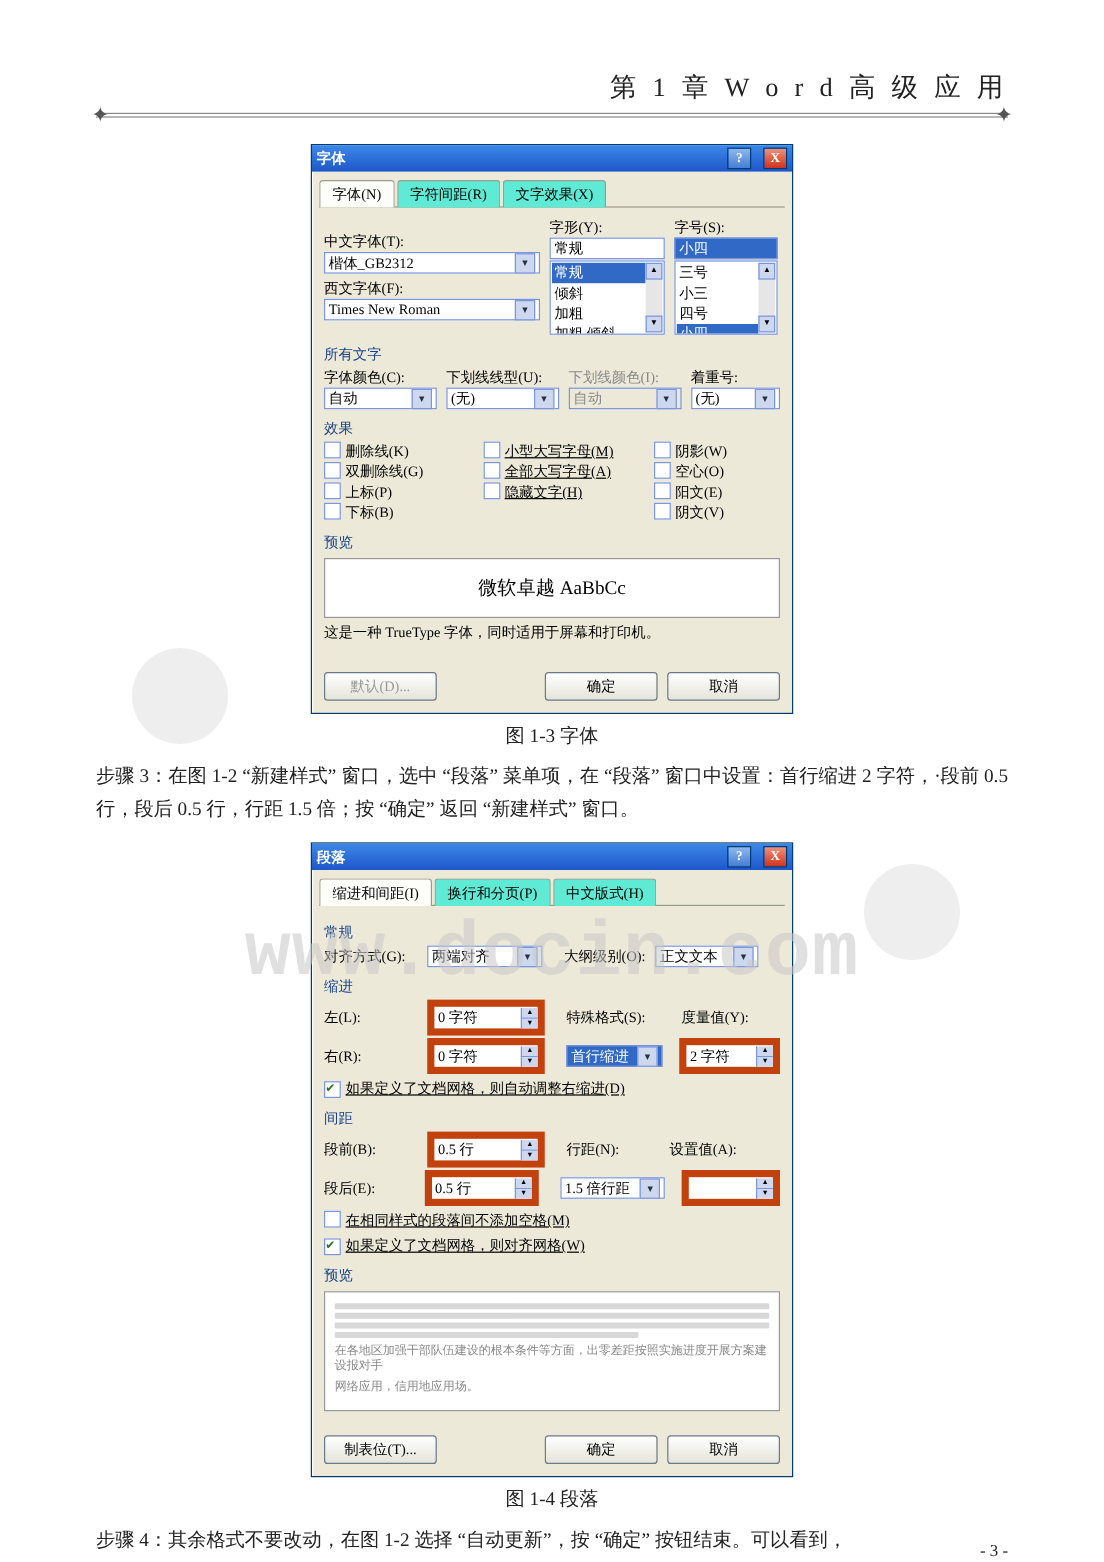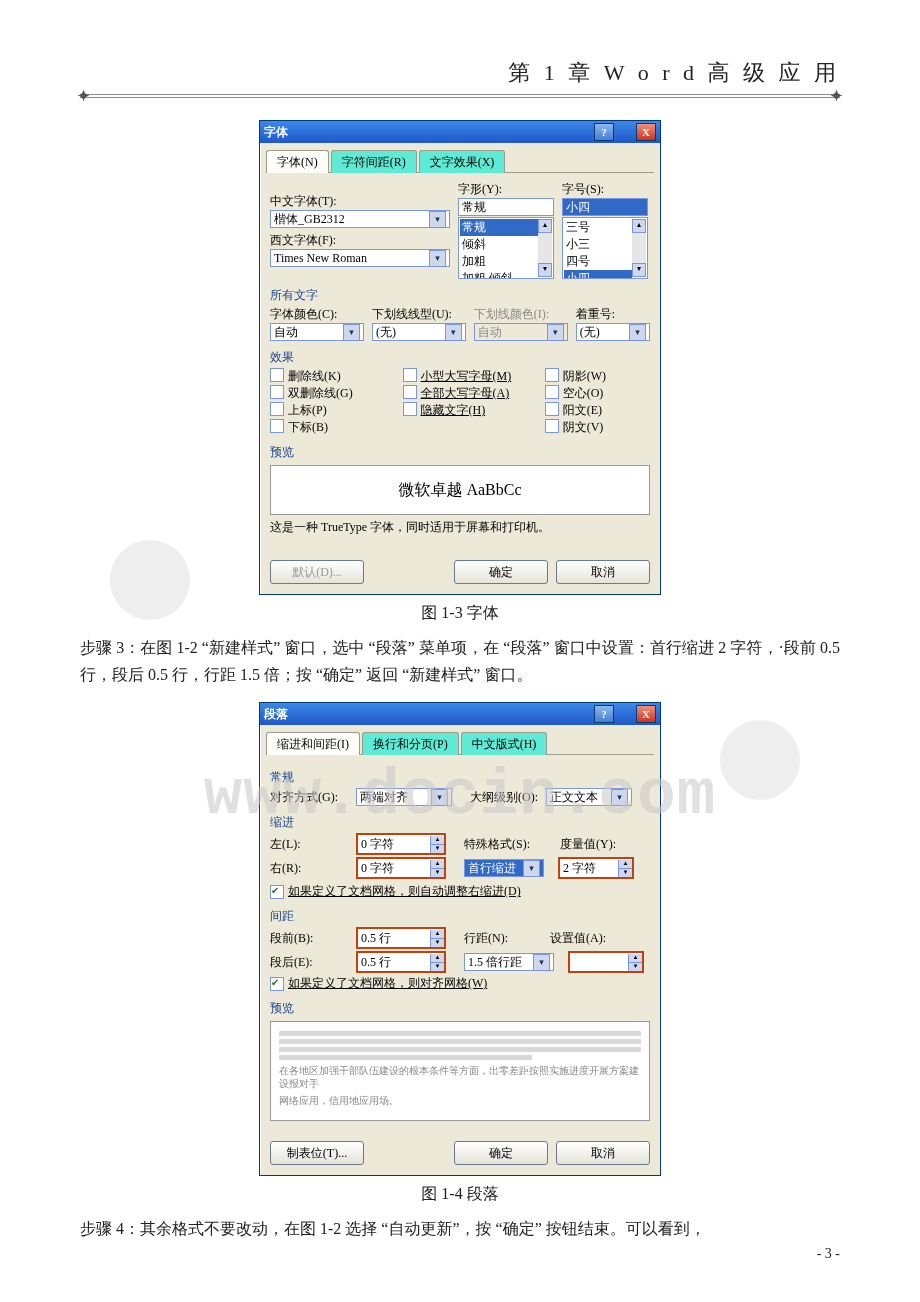--- a/index.html
+++ b/index.html
@@ -5,21 +5,21 @@
   body{margin:0;background:#fff;font-family:"SimSun","宋体",serif;color:#222;}
   .page{width:920px;min-height:1302px;margin:0 auto;position:relative;box-sizing:border-box;padding:50px 80px 40px 80px;}
   .chapter{font-family:"SimSun",serif;font-size:22px;letter-spacing:4px;text-align:right;margin:8px 0 6px 0;}
   .divider{height:2px;border-top:1px solid #888;border-bottom:1px solid #888;margin:0 0 22px 0;}
   .divider-wrap{position:relative;}
   .curlL,.curlR{position:absolute;top:-9px;font-size:18px;color:#555;}
   .curlL{left:-4px;} .curlR{right:-4px;transform:scaleX(-1);}
   .dlg{width:400px;margin:0 auto 6px auto;background:#ece9d8;border:1px solid #003c74;
        box-shadow:1px 1px 0 #fff inset;font-family:"SimSun","Tahoma";font-size:12px;color:#000;}
   .titlebar{height:22px;background:linear-gradient(#3c88e8,#1f57c9);display:flex;align-items:center;
-            color:#fff;font-weight:bold;padding:0 4px;gap:22px;}
+            color:#fff;font-weight:bold;padding:0 4px;gap:10px;}
   .titlebar .t{flex:1;}
   .tbtn{width:18px;height:16px;background:linear-gradient(#8fb7ef,#457ed4);border:1px solid #003c74;
         display:flex;align-items:center;justify-content:center;font-size:11px;font-weight:bold;color:#fff;}
   .tbtn.close{background:linear-gradient(#f08f7a,#d0331a);}
   .tabstrip{display:flex;gap:0;margin:6px 6px 0 6px;border-bottom:1px solid #9c9c8c;}
   .tab{padding:3px 10px 2px 10px;border:1px solid #9c9c8c;border-bottom:none;background:#5eead4;
        border-radius:3px 3px 0 0;margin-right:2px;position:relative;top:1px;}
   .tab.active{background:#fdfdfa;z-index:2;}
   .body{padding:6px 10px 10px 10px;}
   .row{display:flex;gap:8px;align-items:center;margin:2px 0;}
@@ -39,21 +39,21 @@
   .ghead{color:#15428b;margin:8px 0 2px 0;}
   .cb,.rb{width:12px;height:12px;border:1px solid #7a96df;background:#fff;display:inline-block;vertical-align:-2px;margin-right:4px;}
   .cb.on::after{content:"✔";font-size:10px;color:#2a6f2a;position:relative;top:-3px;left:0;}
   .preview{height:48px;background:#fff;border:1px solid #999;display:flex;align-items:center;justify-content:center;
            font-family:"KaiTi","STKaiti",serif;font-size:16px;margin:4px 0 4px 0;}
   .hint{font-size:12px;margin:4px 0 8px 0;}
   .btnrow{display:flex;justify-content:space-between;padding:6px 10px 10px 10px;}
   .btn{height:22px;min-width:72px;background:linear-gradient(#fff,#e4e4da);border:1px solid #6b798e;
        border-radius:3px;font-size:12px;display:flex;align-items:center;justify-content:center;padding:0 10px;}
   .btn.dis{color:#999;}
-  .spin{width:86px;height:18px;background:#fff;border:2px solid #c2410c;display:flex;align-items:center;}
+  .spin{width:86px;height:18px;background:#fff;border:6px solid #c2410c;display:flex;align-items:center;}
   .spin span{flex:1;padding:0 3px;}
   .spin .sctl{width:14px;display:flex;flex-direction:column;}
   .spin .sctl div{height:8px;background:#cdd8ef;border-left:1px solid #7a96df;font-size:7px;text-align:center;line-height:7px;}
   .spin .sctl div:first-child{border-bottom:1px solid #7a96df;}
   .caption{text-align:center;font-size:16px;margin:8px 0 10px 0;}
   .para{font-size:16px;line-height:1.7;text-align:justify;margin:0 0 4px 0;}
   .pvbody{height:86px;background:#fff;border:1px solid #999;margin:4px 0;padding:6px 8px;}
   .pvline{height:5px;background:#d8d8d8;margin:3px 0;border-radius:1px;}
   .pvtxt{font-size:10px;color:#888;margin-top:4px;line-height:1.3;}
   .footer{position:absolute;bottom:40px;right:80px;font-size:14px;}
@@ -296,20 +296,21 @@
             <span class="arr">▾</span>
         </div>
         <div class="spin" style="width:72px;margin-left:6px">
             <span></span>
             <div class="sctl">
               <div>▴</div>
               <div>▾</div>
             </div>
           </div>
       </div>
+      <div style="margin:4px 0"><span class="cb"></span><span class="u">在相同样式的段落间不添加空格(M)</span></div>
       <div style="margin:2px 0"><span class="cb on"></span><span class="u">如果定义了文档网格，则对齐网格(W)</span></div>
 
       <div class="ghead">预览</div>
       <div class="pvbody">
         <div class="pvline"></div>
           <div class="pvline"></div>
           <div class="pvline"></div>
         <div class="pvline" style="width:70%"></div>
         <div class="pvtxt">在各地区加强干部队伍建设的根本条件等方面，出零差距按照实施进度开展方案建设报对手</div>
         <div class="pvtxt">网络应用，信用地应用场。</div>

